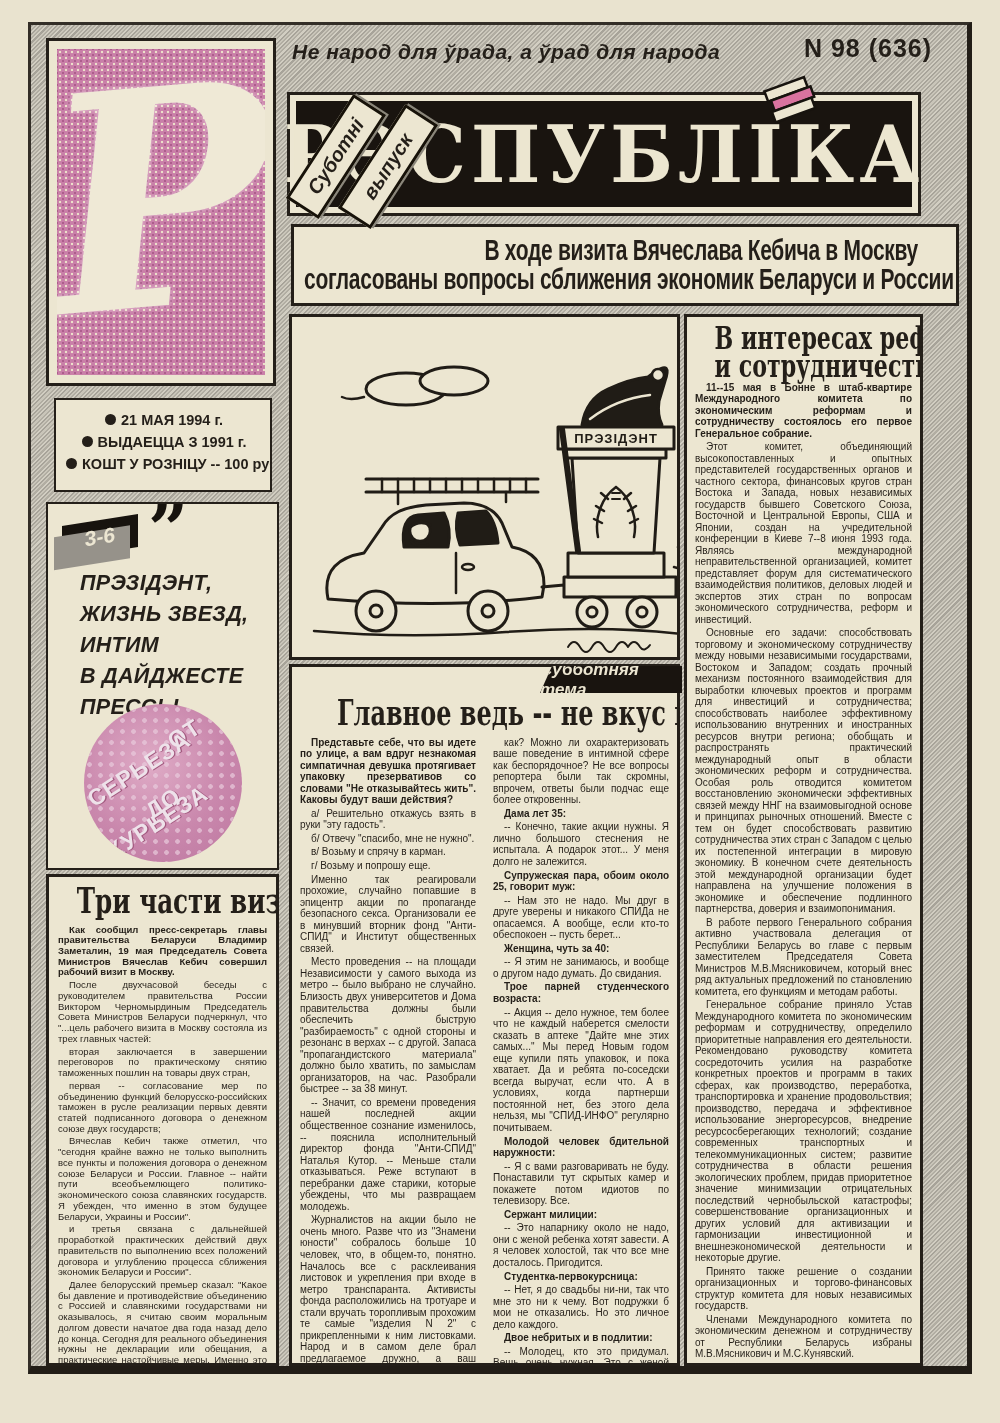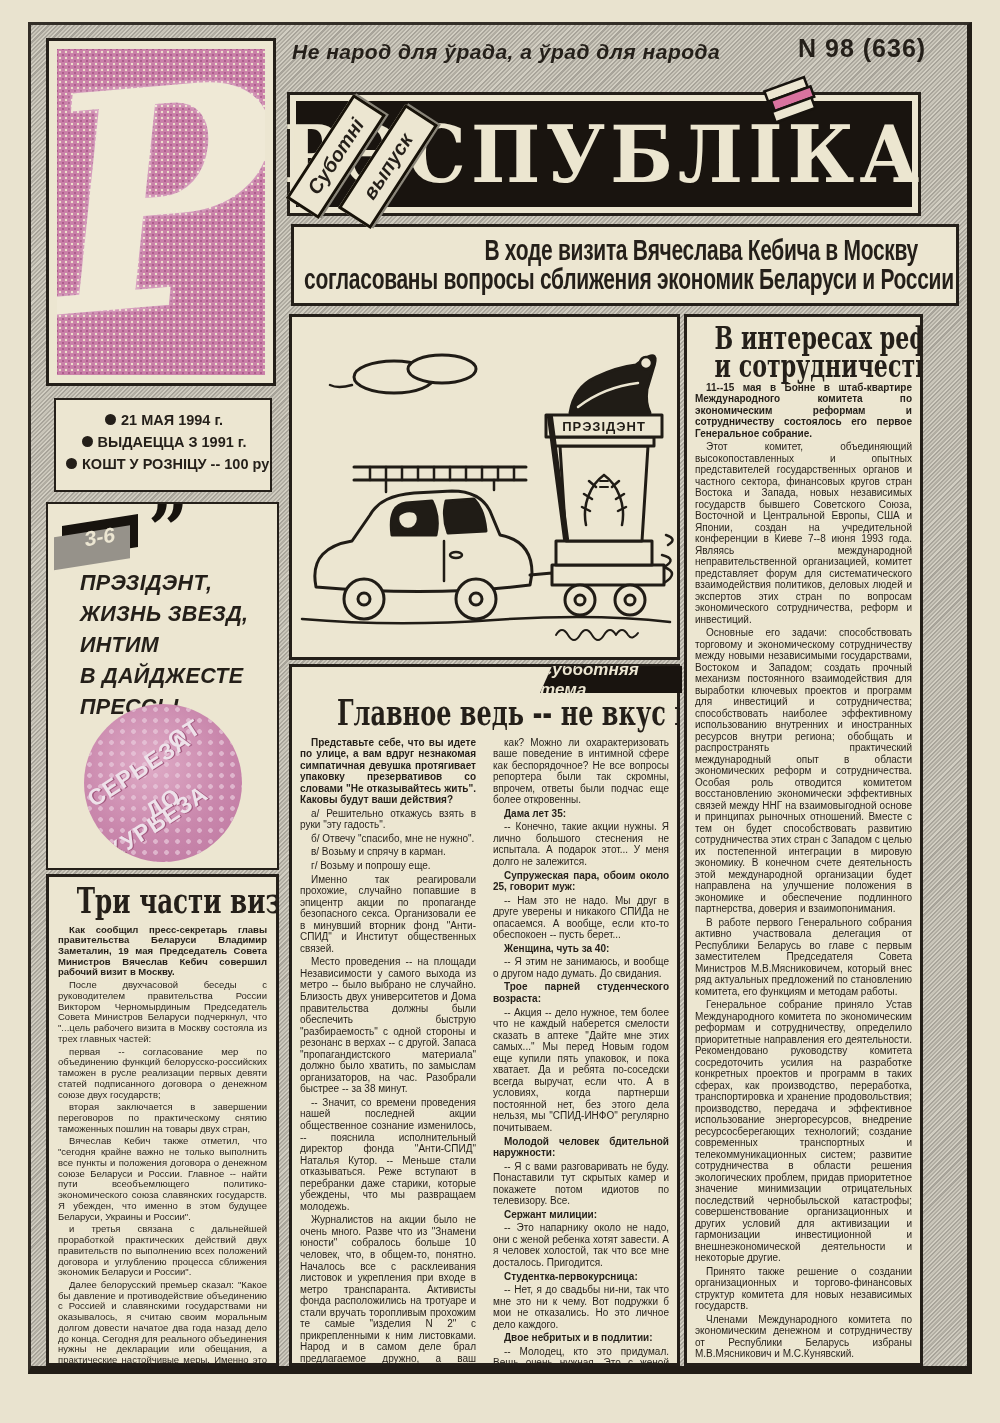--- a/index.html
+++ b/index.html
@@ -46,21 +46,21 @@
   .motto{
     position:absolute;left:292px;top:40px;width:600px;
     font-weight:bold;font-style:italic;font-size:21px;letter-spacing:.5px;
   }
   .motto-author{
     position:absolute;left:560px;top:72px;width:220px;text-align:center;
     font-weight:bold;font-style:italic;font-size:14px;margin-top:48px;
   }
   .issue-no{
     position:absolute;left:798px;top:34px;width:140px;
-    font-weight:bold;font-size:25px;text-align:left;letter-spacing:1px;
+    font-weight:bold;font-size:25px;text-align:center;letter-spacing:1px;
   }
   
   .masthead{left:287px;top:92px;width:634px;height:124px;padding:6px;overflow:visible;}
   .masthead-black{
     background:#19140f;width:100%;height:100%;
     display:flex;align-items:center;justify-content:center;
   }
   .masthead-title{
     font-family:"DejaVu Serif",serif;font-weight:bold;
     font-size:72px;letter-spacing:5px;color:#ece6d0;
@@ -132,21 +132,21 @@
     font-family:"DejaVu Serif",serif;font-weight:bold;text-align:center;
     white-space:nowrap;line-height:1.05;
   }
   .body-text p{margin:0 0 2px;text-indent:11px;text-align:justify;}
   .b{font-weight:bold;}
   
   .left-article{left:46px;top:874px;width:233px;height:492px;padding:6px 9px;}
   .left-article .headline{font-size:30px;transform:scale(0.82,1.18);transform-origin:center;margin:2px 0 8px;}
   .left-article .body-text{font-size:9.5px;line-height:1.13;}
   
-  .cartoon-box{left:289px;top:314px;width:391px;height:346px;padding:2px;}
+  .cartoon-box{left:289px;top:314px;width:391px;height:346px;padding:14px;}
   
   .sat-badge{
     position:absolute;left:540px;top:666px;width:142px;height:27px;background:#19140f;
     color:#ece6d1;font-weight:bold;font-style:italic;font-size:17px;
     display:flex;align-items:center;justify-content:center;z-index:4;
     clip-path:polygon(12px 0,100% 0,100% 100%,0 100%);
   }
   .mid-article{left:289px;top:664px;width:391px;height:702px;padding:28px 8px 6px;}
   .mid-article .headline{font-size:30px;transform:scale(0.80,1.18);transform-origin:center;margin:2px 0 8px;}
   .mid-cols{display:flex;gap:17px;}
@@ -214,22 +214,22 @@
     <span class="w2">ДО</span>
     <span class="w3">КУРЬЕЗА</span>
   </div>
 </div>
 
 <div class="box left-article">
   <div class="headline">Три части визита</div>
   <div class="body-text">
     <p class="b">Как сообщил пресс-секретарь главы правительства Беларуси Владимир Заметалин, 19 мая Председатель Совета Министров Вячеслав Кебич совершил рабочий визит в Москву.</p>
     <p>После двухчасовой беседы с руководителем правительства России Виктором Черномырдиным Председатель Совета Министров Беларуси подчеркнул, что "...цель рабочего визита в Москву состояла из трех главных частей:</p>
+    <p>вторая заключается в завершении переговоров по практическому снятию таможенных пошлин на товары двух стран,</p>
     <p>первая -- согласование мер по объединению функций белорусско-российских таможен в русле реализации первых девяти статей подписанного договора о денежном союзе двух государств;</p>
-    <p>вторая заключается в завершении переговоров по практическому снятию таможенных пошлин на товары двух стран,</p>
     <p>Вячеслав Кебич также отметил, что "сегодня крайне важно не только выполнить все пункты и положения договора о денежном союзе Беларуси и России. Главное -- найти пути всеобъемлющего политико-экономического союза славянских государств. Я убежден, что именно в этом будущее Беларуси, Украины и России".</p>
     <p>и третья связана с дальнейшей проработкой практических действий двух правительств по выполнению всех положений договора и углублению процесса сближения экономик Беларуси и России".</p>
     <p>Далее белорусский премьер сказал: "Какое бы давление и противодействие объединению с Россией и славянскими государствами ни оказывалось, я считаю своим моральным долгом довести начатое два года назад дело до конца. Сегодня для реального объединения нужны не декларации или обещания, а практические настойчивые меры. Именно это и является моей главной целью".</p>
 
   </div>
 </div>
 
 <div class="box cartoon-box">
   <svg width="383" height="338" viewBox="0 0 383 338">
     <g fill="none" stroke="#201c16" stroke-width="3" stroke-linecap="round" stroke-linejoin="round">

